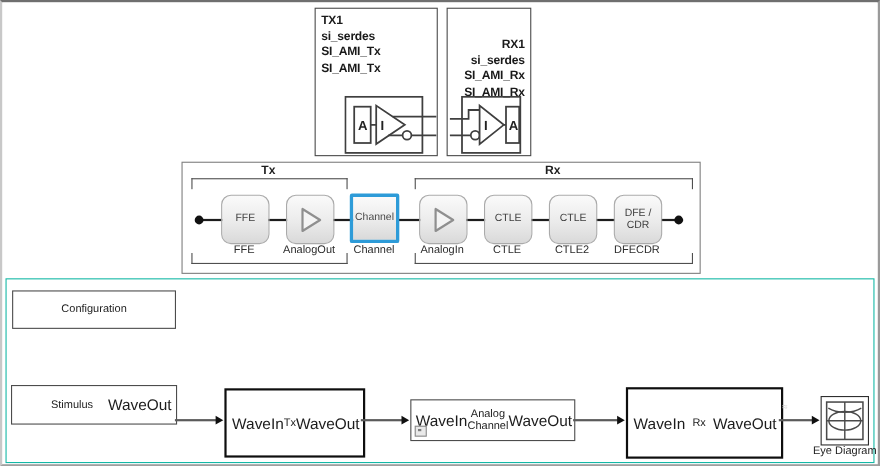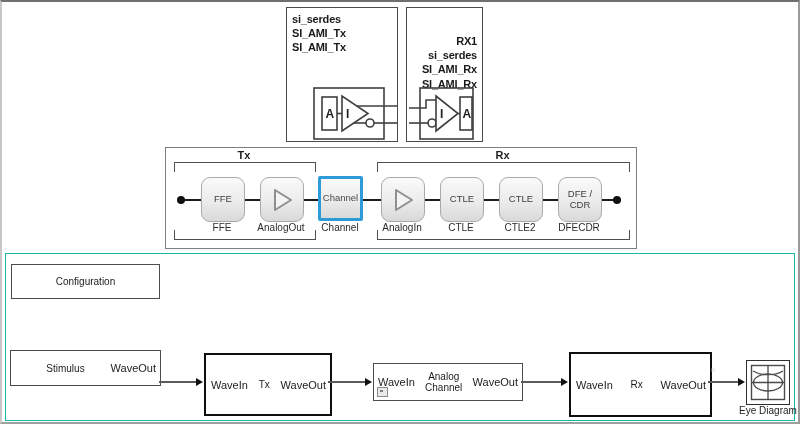--- a/index.html
+++ b/index.html
@@ -27,35 +27,36 @@
         font-size:9.5px;line-height:10.5px;color:#3d3d3d;}
   .pill.sel{border:3px solid #2d9bd8;border-radius:2px;top:28px;width:39px;height:39px;color:#4a4a4a;}
   .blk-label{position:absolute;top:74px;width:70px;text-align:center;font-size:10px;color:#2b2b2b;}
 
   
   .simarea{position:absolute;left:5px;top:253px;width:788px;height:166px;border:1px solid #14b8a6;background:#fff;}
   .sblk{position:absolute;background:#fff;display:flex;align-items:center;}
   .thin{border:1px solid #4c4c4c;}
   .thick{border:2px solid #0e0e0e;}
   .bname{font-size:10px;color:#1c1c1c;}
-  .port{font-size:11px;color:#1c1c1c;}
+  .port{font-size:14px;color:#1c1c1c;}
   .wire{position:absolute;height:1.5px;background:#5a5a5a;top:127.4px;}
   .arrow{position:absolute;width:0;height:0;border-top:4.5px solid transparent;border-bottom:4.5px solid transparent;border-left:7px solid #101010;top:123.5px;}
   .eyelabel{position:absolute;text-align:center;font-size:10px;color:#1c1c1c;}
   .badge{position:absolute;left:3px;bottom:3px;width:9px;height:8px;border:1px solid #8a8a8a;background:#e9e9e9;}
   .badge:after{content:"";position:absolute;left:2px;top:2px;width:3px;height:2px;background:#7d7d7d;}
   .ghost{position:absolute;font-size:9px;color:#d4d4d4;line-height:8px;}
 </style>
 </head>
 <body>
 
 <div id="canvas">
 
   <div class="annot" style="left:286px;top:7px;width:110px;height:133px;">
     <div class="lines">
+      <div>TX1</div>
       <div>si_serdes</div>
       <div>SI_AMI_Tx</div>
       <div>SI_AMI_Tx</div>
     </div>
     <svg class="abs" style="left:26px;top:79px;" width="84" height="53" viewBox="0 0 84 53">
       <rect x="1" y="1" width="70" height="51" fill="none" stroke="#3f3f3f" stroke-width="1.6"></rect>
       <rect x="9" y="10" width="15" height="33" fill="none" stroke="#3f3f3f" stroke-width="1.6"></rect>
       <text x="12.5" y="31">A</text>
       <line x1="24" y1="26.5" x2="29" y2="26.5" stroke="#3f3f3f" stroke-width="1.6"></line>
       <path d="M29 9 L29 44 L55 26.5 Z" fill="#ffffff" stroke="#3f3f3f" stroke-width="1.6"></path>

